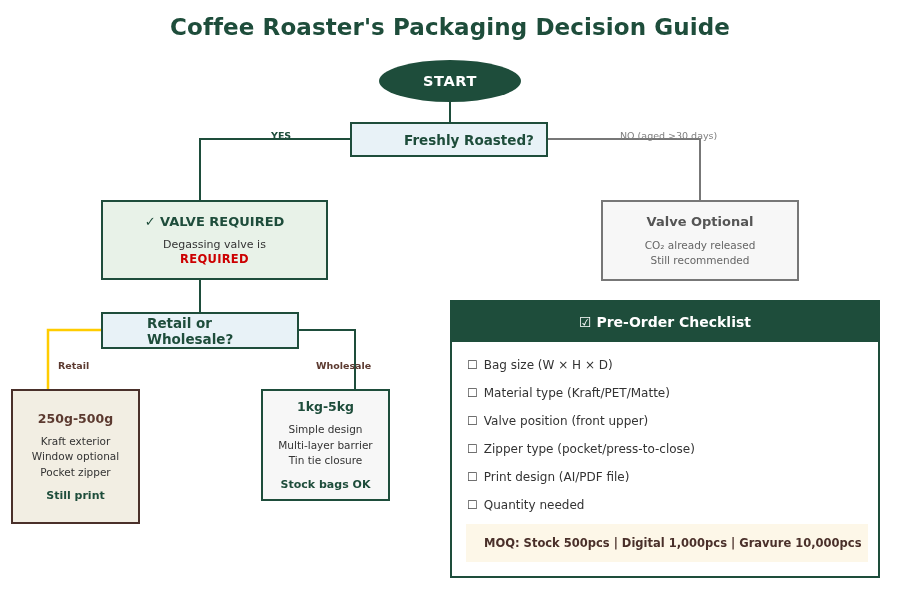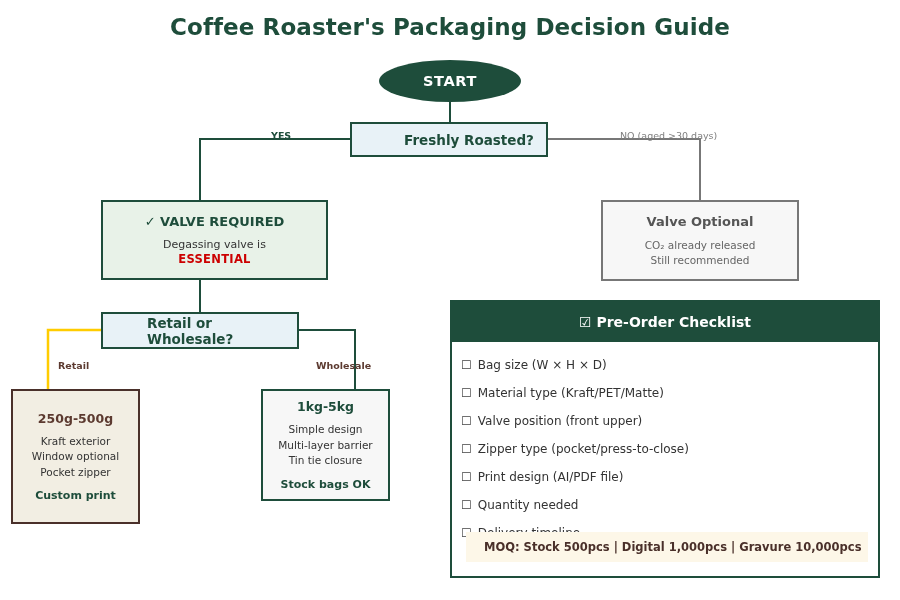--- a/index.html
+++ b/index.html
@@ -242,40 +242,40 @@
     background: #1e4d3b;
     color: #ffffff;
     font-size: 14px;
     font-weight: bold;
     display: flex;
     align-items: center;
     justify-content: center;
     box-sizing: border-box;
   }
   .checklist-body {
-    padding: 16px 0 0 9px;
+    padding: 16px 0 0 15px;
     box-sizing: border-box;
   }
   .check-item {
     font-size: 12px;
     color: #333333;
     margin-bottom: 14px;
     white-space: nowrap;
   }
   .check-item .cbx {
     color: #444444;
     margin-right: 6px;
     font-size: 12px;
   }
   .moq-bar {
     position: absolute;
     left: 14px;
     bottom: 14px;
     width: 402px;
-    height: 30px;
+    height: 38px;
     box-sizing: border-box;
     background: #fdf7e8;
     display: flex;
     align-items: center;
     padding-left: 18px;
     font-size: 11.5px;
     font-weight: bold;
     color: #4a302a;
     white-space: nowrap;
   }
@@ -311,39 +311,39 @@
   </div>
 
   <div class="edge-label lbl-yes">YES</div>
   <div class="edge-label lbl-no">NO (aged &gt;30 days)</div>
   <div class="edge-label lbl-retail">Retail</div>
   <div class="edge-label lbl-wholesale">Wholesale</div>
 
   <div class="node outcome valve-required">
     <div class="hd">✓ VALVE REQUIRED</div>
     <div class="sub">Degassing valve is</div>
-    <div class="emph">ESSENTIAL</div>
+    <div class="emph">REQUIRED</div>
   </div>
 
   <div class="node outcome valve-optional">
     <div class="hd">Valve Optional</div>
     <div class="sub">CO₂ already released</div>
     <div class="sub">Still recommended</div>
   </div>
 
   <div class="node decision decision-channel">
     <span>Retail or Wholesale?</span>
   </div>
 
   <div class="node outcome retail-box">
     <div class="hd">250g-500g</div>
     <div class="sub">Kraft exterior</div>
     <div class="sub">Window optional</div>
     <div class="sub">Pocket zipper</div>
-    <div class="emph">Custom print</div>
+    <div class="emph">Still print</div>
   </div>
 
   <div class="node outcome wholesale-box">
     <div class="hd">1kg-5kg</div>
     <div class="sub">Simple design</div>
     <div class="sub">Multi-layer barrier</div>
     <div class="sub">Tin tie closure</div>
     <div class="emph">Stock bags OK</div>
   </div>
 

